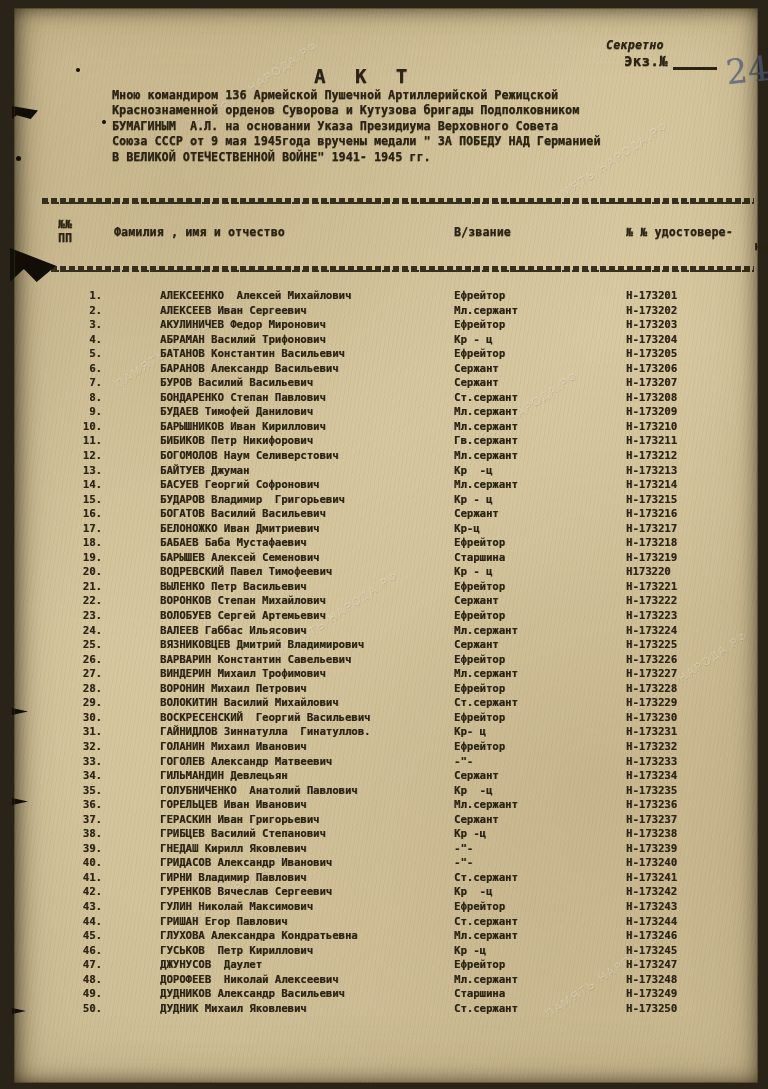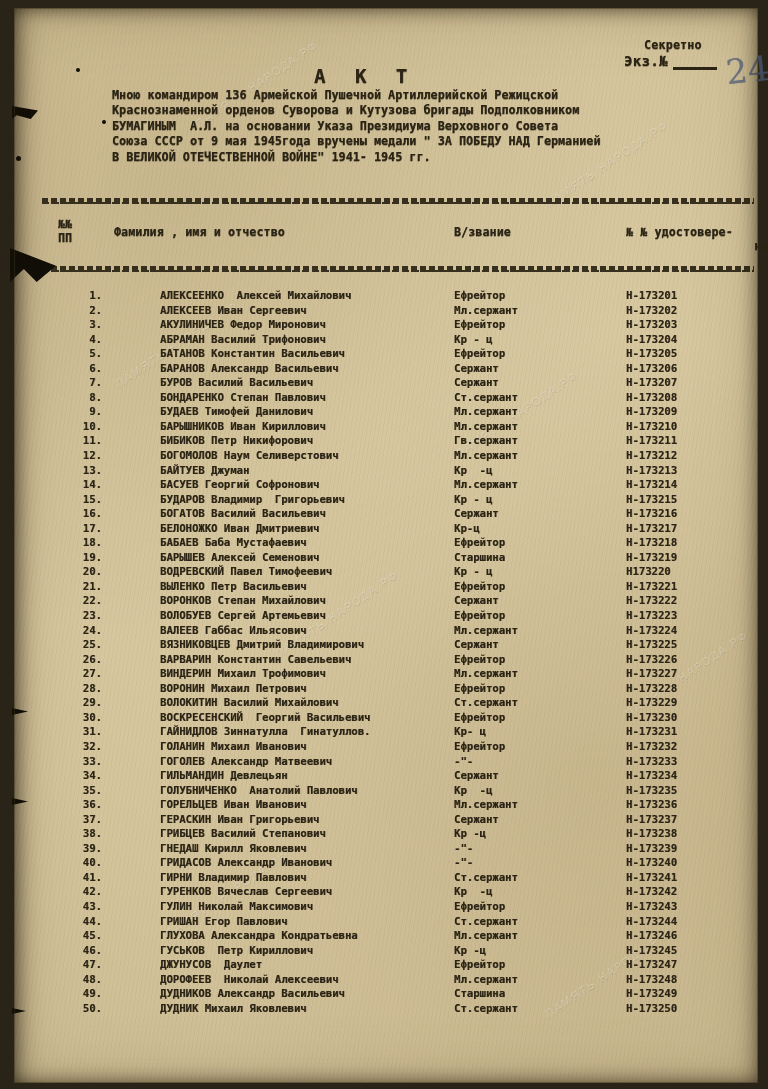--- a/index.html
+++ b/index.html
@@ -60,21 +60,21 @@
   
   .typed{
     position:absolute;
     font-family:"DejaVu Sans Mono","Liberation Mono",monospace;
     color:#2b2415;
     font-weight:700;
     white-space:pre;
     text-shadow:0.5px 0 0 rgba(43,36,21,.55), 0 0.5px 0 rgba(43,36,21,.35);
   }
 
-  #secret{top:30px;left:630px;font-size:11.5px;line-height:15px;letter-spacing:.3px;}
+  #secret{top:30px;left:592px;font-size:11.5px;line-height:15px;letter-spacing:.3px;font-style:italic;}
   #exemplar{top:45px;left:610px;font-size:14px;letter-spacing:.3px;}
   #exline{position:absolute;top:59px;left:659px;width:44px;height:2.5px;background:#2b2415;}
 
   
   #pencil{
     position:absolute;top:42px;left:712px;
     font-family:"DejaVu Serif","Liberation Serif",serif;
     font-size:34px;color:#4a5a78;opacity:.72;
     transform:rotate(-6deg);
     text-shadow:0 0 1px rgba(74,90,120,.5);

